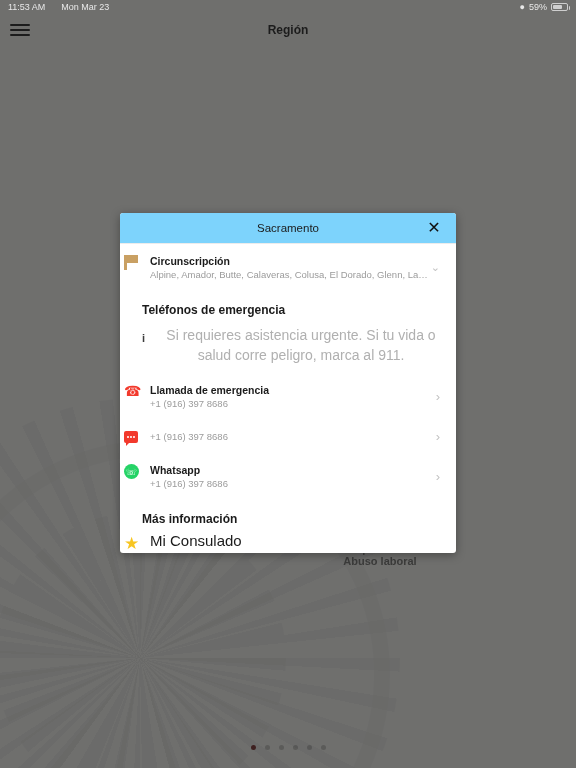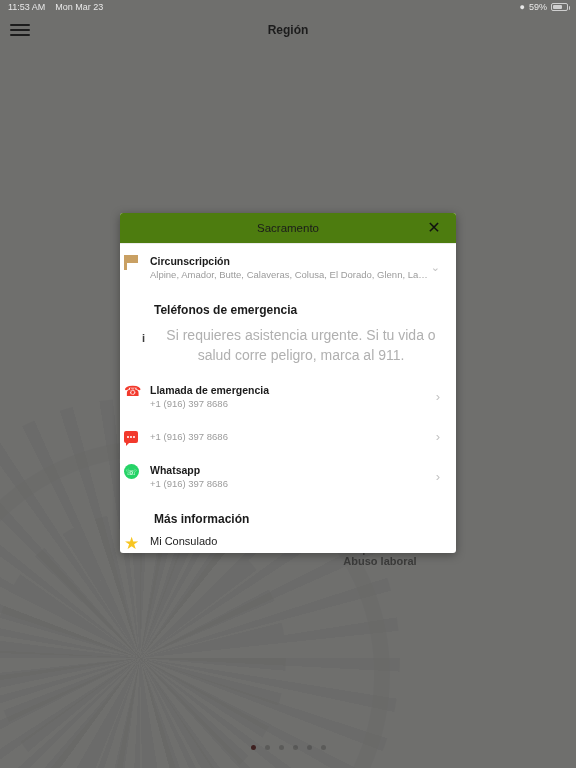--- a/index.html
+++ b/index.html
@@ -54,21 +54,21 @@
 
   
   #status-bar {
     position: absolute; top: 0; left: 0; right: 0; height: 14px;
     display: flex; align-items: center;
     padding: 0 8px;
     font-size: 9px;
     color: #e8e8e8;
     z-index: 40;
   }
-  #status-left { display: flex; gap: 10px; align-items: center; text-align: center; }
+  #status-left { display: flex; gap: 16px; align-items: center; text-align: center; }
   #status-right { margin-left: auto; display: flex; gap: 4px; align-items: center; }
   .wifi-glyph { font-size: 9px; line-height: 1; }
   .battery-shell {
     width: 17px; height: 8px;
     border: 1px solid #cfcfcf; border-radius: 2px;
     position: relative; display: inline-block;
   }
   .battery-shell::after {
     content: ""; position: absolute; right: -3px; top: 2px;
     width: 1.5px; height: 4px; background: #cfcfcf; border-radius: 0 1px 1px 0;
@@ -115,21 +115,21 @@
     width: 336px; height: 340px;
     background: #ffffff;
     border-radius: 3px;
     box-shadow: 0 2px 10px rgba(0,0,0,0.35);
     z-index: 50;
     overflow: hidden;
     display: flex; flex-direction: column;
   }
   #modal-header {
     height: 31px; flex: 0 0 31px;
-    background: #4d7c0f;
+    background: #7dd3fc;
     border-bottom: 1px solid #ececec;
     display: flex; align-items: center; justify-content: center;
     position: relative;
   }
   #modal-title { font-size: 11.5px; color: #1b1b1b; font-weight: normal; }
   #modal-close-button {
     position: absolute; right: 6px; top: 0; bottom: 0;
     width: 32px; display: flex; align-items: center; justify-content: center;
     cursor: pointer; font-size: 16px; color: #111; line-height: 1;
   }
@@ -152,21 +152,21 @@
     white-space: nowrap; overflow: hidden; text-overflow: ellipsis;
   }
   .row-chevron {
     flex: 0 0 16px; align-self: center;
     color: #c3c3c3; font-size: 13px; line-height: 1; text-align: right;
   }
   .chevron-down { color: #c3c3c3; font-size: 11px; align-self: center; }
 
   .section-title {
     font-size: 12px; font-weight: bold; color: #1b1b1b;
-    padding: 12px 18px 2px 34px;
+    padding: 12px 18px 2px 22px;
   }
 
   .note-row { padding: 6px 18px 8px 18px; display: flex; align-items: flex-start; }
   .note-icon {
     width: 26px; flex: 0 0 26px; text-align: left;
     font-size: 11px; font-weight: bold; color: #3c3c3c; font-style: normal;
     padding-top: 7px; padding-left: 4px;
   }
   .note-text { font-size: 14px; color: #b0b0b0; line-height: 20px; flex: 1; text-align: center; }
 
@@ -304,18 +304,18 @@
       <div class="row-chevron">›</div>
     </div>
 
     <div class="section-title">Más información</div>
 
     <div class="row" style="padding-top:6px;">
       <div class="row-icon">
         <span class="star-icon">★</span>
       </div>
       <div class="row-text">
-        <div class="row-title" style="font-weight:normal; font-size:11px;">Mi Consulado</div>
+        <div class="row-title" style="font-weight:normal; font-size:15px;">Mi Consulado</div>
       </div>
     </div>
 
   </div>
 </div>
 
 </body></html>

